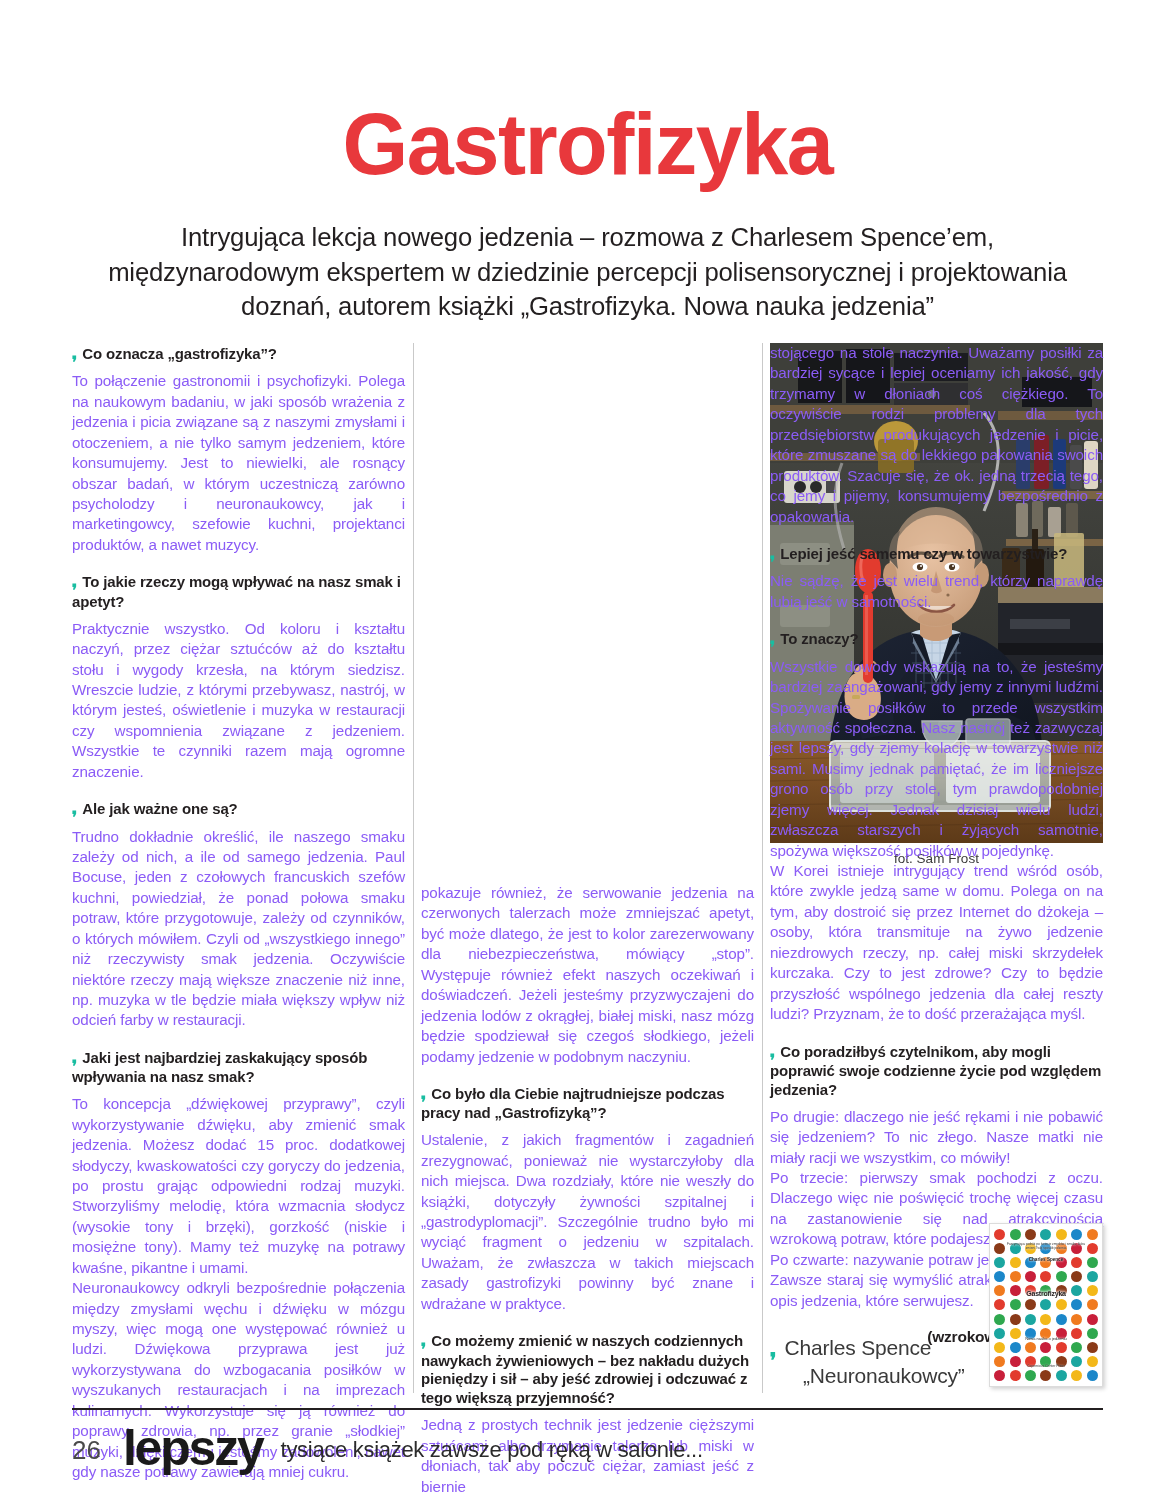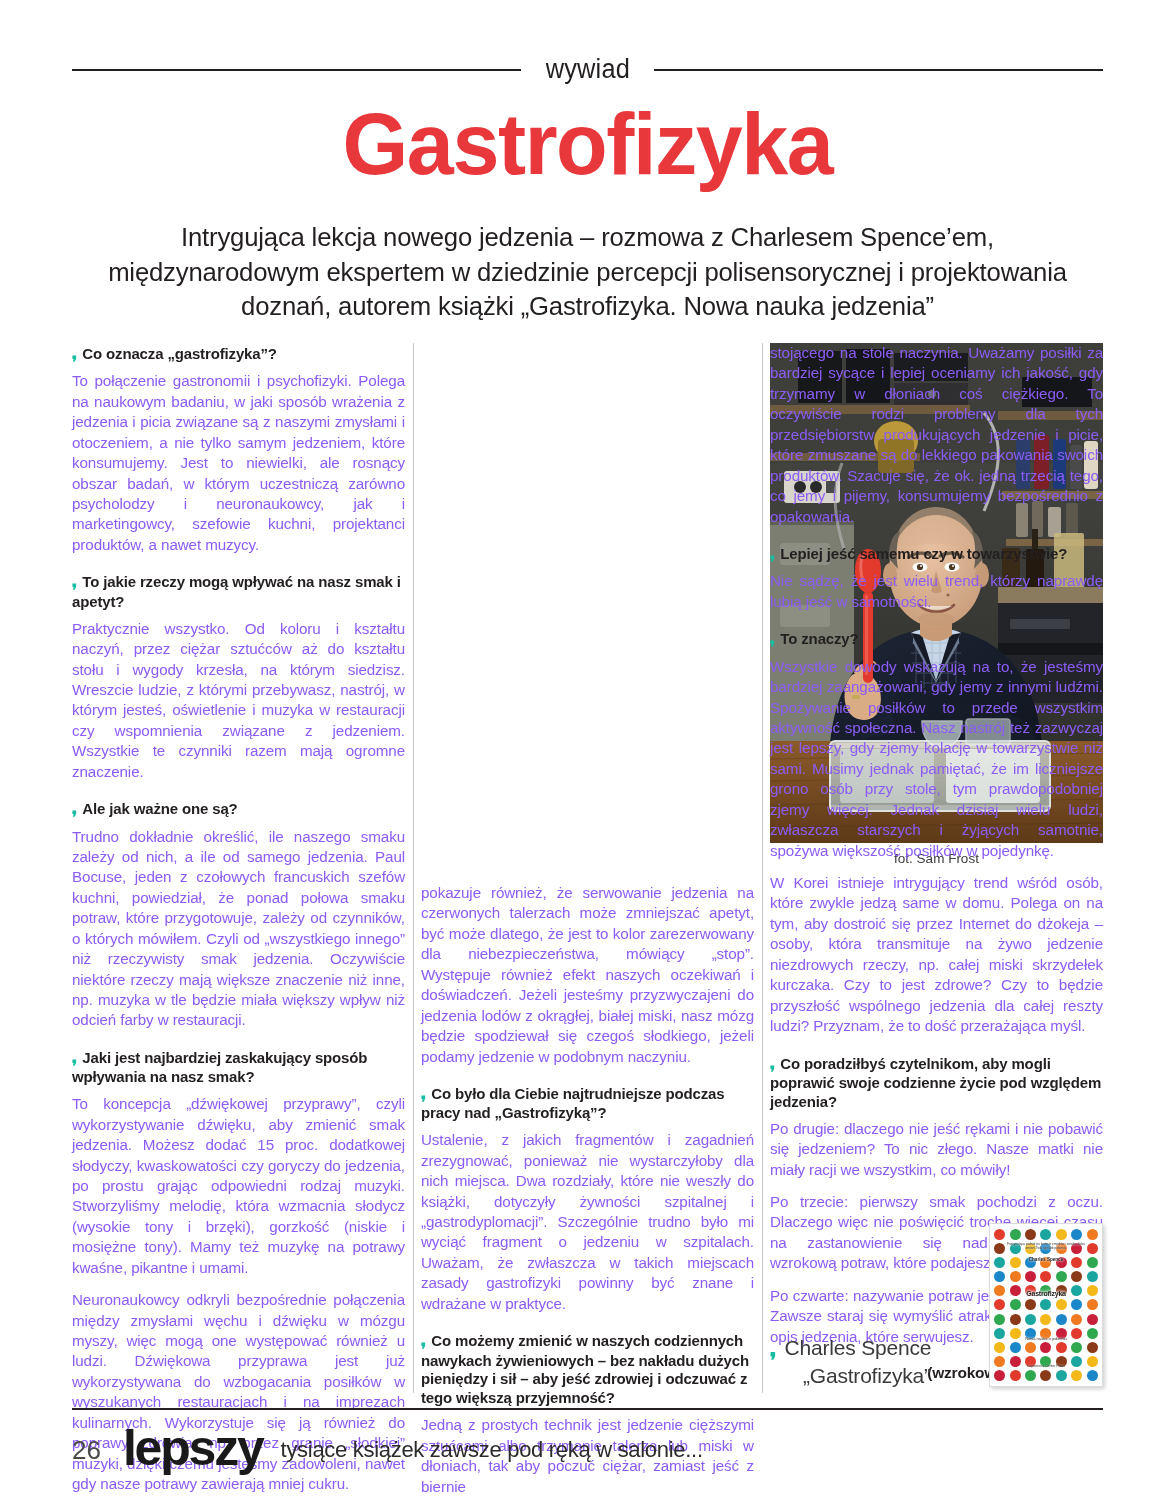--- a/index.html
+++ b/index.html
@@ -62,21 +62,21 @@
   
   p.body{
     margin:0 0 0 0;
     font-size:15.2px;
     line-height:1.345;
     text-align:justify;
     color:#8b5cf6;
     letter-spacing:-0.1px;
     -webkit-hyphens:auto;hyphens:auto;
   }
-  p.body + p.body{margin-top:12px;}
+  p.body + p.body{margin-top:0;}
 
   h3.q{
     margin:16px 0 7px 0;
     font-size:15px;
     line-height:1.26;
     font-weight:bold;
     color:#231f20;
     letter-spacing:-0.15px;
     text-indent:0;
   }
@@ -162,25 +162,20 @@
     font-size:50px;font-weight:bold;color:#1a1a1a;letter-spacing:-2.2px;
     line-height:1;position:relative;top:-2px;
   }
   .tagline{font-size:22px;color:#2b2b2b;margin-left:18px;letter-spacing:-0.3px;}
 </style>
 </head>
 <body>
 
 <div class="page">
 
-  <div class="masthead">
-    <div class="rule"></div>
-    <div class="kicker">wywiad</div>
-    <div class="rule"></div>
-  </div>
 
   <div class="bigtitle">Gastrofizyka</div>
 
   <div class="lead">Intrygująca lekcja nowego jedzenia – rozmowa z Charlesem Spence’em, międzynarodowym ekspertem w dziedzinie percepcji polisensorycznej i projektowania doznań,  autorem książki „Gastrofizyka. Nowa nauka jedzenia”</div>
 
   <div class="cols">
 
     <div class="vline vline1"></div>
     <div class="vline vline2"></div>
 
@@ -378,21 +373,21 @@
           <p class="body">Po drugie: dlaczego nie jeść rękami i nie pobawić się jedzeniem? To nic złego. Nasze matki nie miały racji we wszystkim, co mówiły!</p>
           <p class="body">Po trzecie: pierwszy smak pochodzi z oczu. Dlaczego więc nie poświęcić trochę więcej czasu na zastanowienie się nad atrakcyjnością wzrokową potraw, które podajesz?</p>
           <p class="body">Po czwarte: nazywanie potraw jest bardzo ważne. Zawsze staraj się wymyślić atrakcyjną nazwę czy opis jedzenia, które serwujesz.</p>
         </div>
       <div class="credit">(wzrokową od wydawcy)</div>
     </div>
 
     <div class="bookblock">
       <div class="bookname">
         <span class="qm">❛</span><span>Charles Spence</span><br>
-        <span style="padding-left:33px;display:inline-block">„Gastrofizyka”</span>
+        <span style="padding-left:33px;display:inline-block">„Neuronaukowcy”</span>
       </div>
       <div class="bookcover">
         <div class="dots" id="dots">
             <div class="dot" style="background: rgb(226, 59, 46);"></div>
             <div class="dot" style="background: rgb(47, 168, 79);"></div>
             <div class="dot" style="background: rgb(138, 58, 24);"></div>
             <div class="dot" style="background: rgb(27, 166, 160);"></div>
             <div class="dot" style="background: rgb(243, 184, 25);"></div>
             <div class="dot" style="background: rgb(27, 135, 201);"></div>
             <div class="dot" style="background: rgb(240, 122, 31);"></div>

